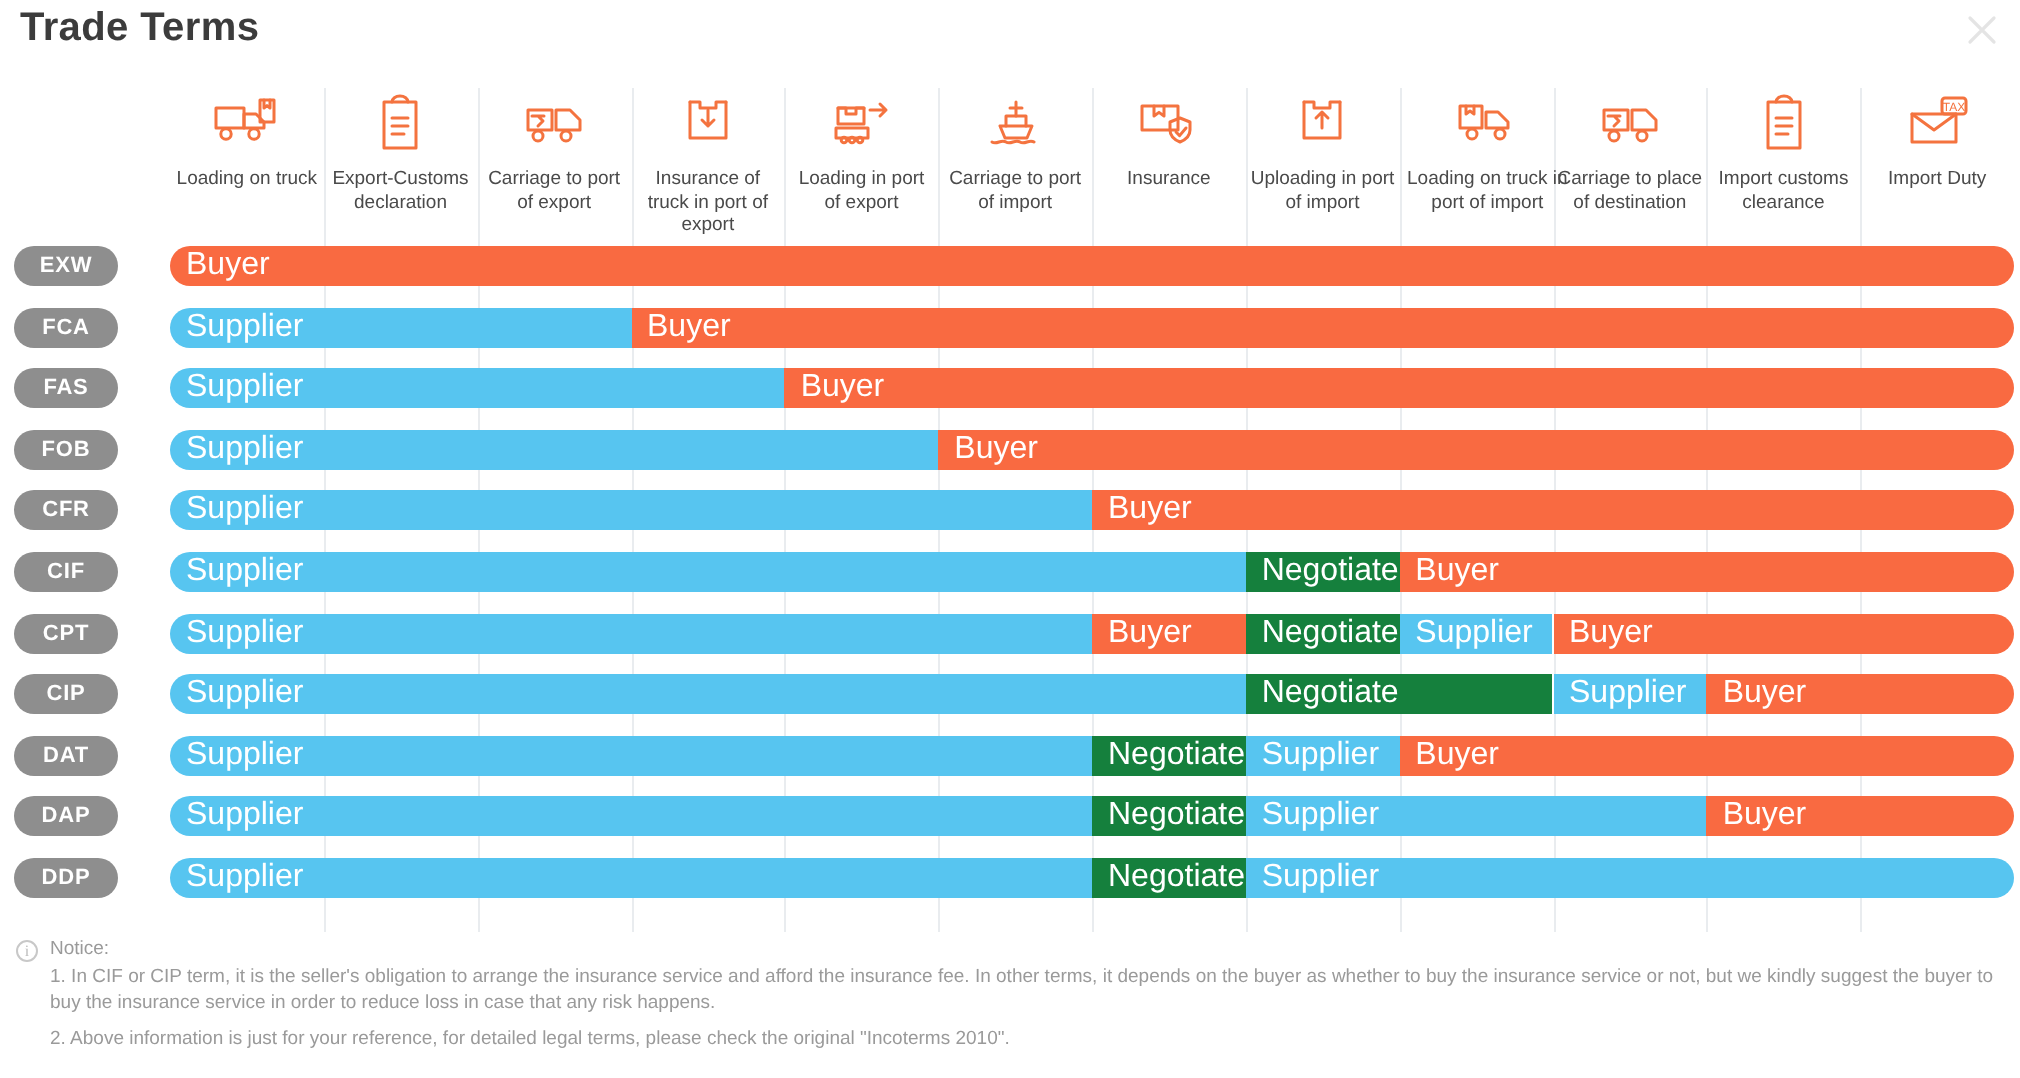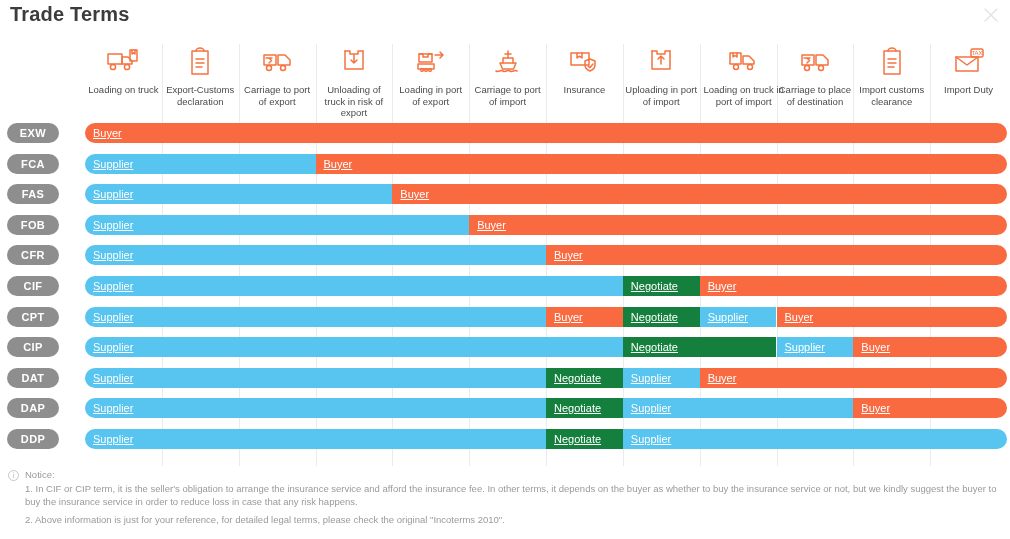--- a/index.html
+++ b/index.html
@@ -90,26 +90,25 @@
     position: absolute;
     top: 0; height: 20px;
     border-radius: 10px;
     overflow: hidden;
     background: #fff;
   }
   .seg {
     position: absolute;
     top: 0; height: 20px;
     color: #ffffff;
-    font-size: 11px;
+    font-size: 16px;
     line-height: 20px;
     padding-left: 8px;
     white-space: nowrap;
     overflow: hidden;
-    text-decoration: underline;
   }
   .seg.buyer    { background: #f96a41; }
   .seg.supplier { background: #57c5f0; }
   .seg.negotiate{ background: #15803d; }
 
   
   #notice {
     position: absolute;
     left: 0; top: 468px;
     width: 1010px;
@@ -197,21 +196,21 @@
           <span class="cap">Carriage to port of export</span>
         </div>
         <div class="col-head" style="left: 315.5px; width: 76.8333px;">
           <span class="ic">
             <svg width="34" height="30" viewBox="0 0 34 30">
               <path fill="none" stroke="currentColor" stroke-width="1.5" stroke-linecap="round" stroke-linejoin="round" d="M8 5v18h18V5"></path>
               <path fill="none" stroke="currentColor" stroke-width="1.5" stroke-linecap="round" stroke-linejoin="round" d="M8 5h5v3h8V5h5"></path>
               <path fill="none" stroke="currentColor" stroke-width="1.5" stroke-linecap="round" stroke-linejoin="round" d="M17 9v8M14 14l3 3 3-3"></path>
             </svg>
           </span>
-          <span class="cap">Unloading of truck in risk of export</span>
+          <span class="cap">Insurance of truck in port of export</span>
         </div>
         <div class="col-head" style="left: 392.333px; width: 76.8333px;">
           <span class="ic">
             <svg width="34" height="30" viewBox="0 0 34 30">
               <path fill="none" stroke="currentColor" stroke-width="1.5" stroke-linecap="round" stroke-linejoin="round" d="M5 8h13v8H5z"></path>
               <path fill="none" stroke="currentColor" stroke-width="1.5" stroke-linecap="round" stroke-linejoin="round" d="M5 8h4v3h5V8h4"></path>
               <path fill="none" stroke="currentColor" stroke-width="1.5" stroke-linecap="round" stroke-linejoin="round" d="M4 18h16v5H4z"></path>
               <circle cx="8" cy="24" r="1.4" fill="none" stroke="currentColor" stroke-width="1.5" stroke-linecap="round" stroke-linejoin="round"></circle>
               <circle cx="12" cy="24" r="1.4" fill="none" stroke="currentColor" stroke-width="1.5" stroke-linecap="round" stroke-linejoin="round"></circle>
               <circle cx="16" cy="24" r="1.4" fill="none" stroke="currentColor" stroke-width="1.5" stroke-linecap="round" stroke-linejoin="round"></circle>

